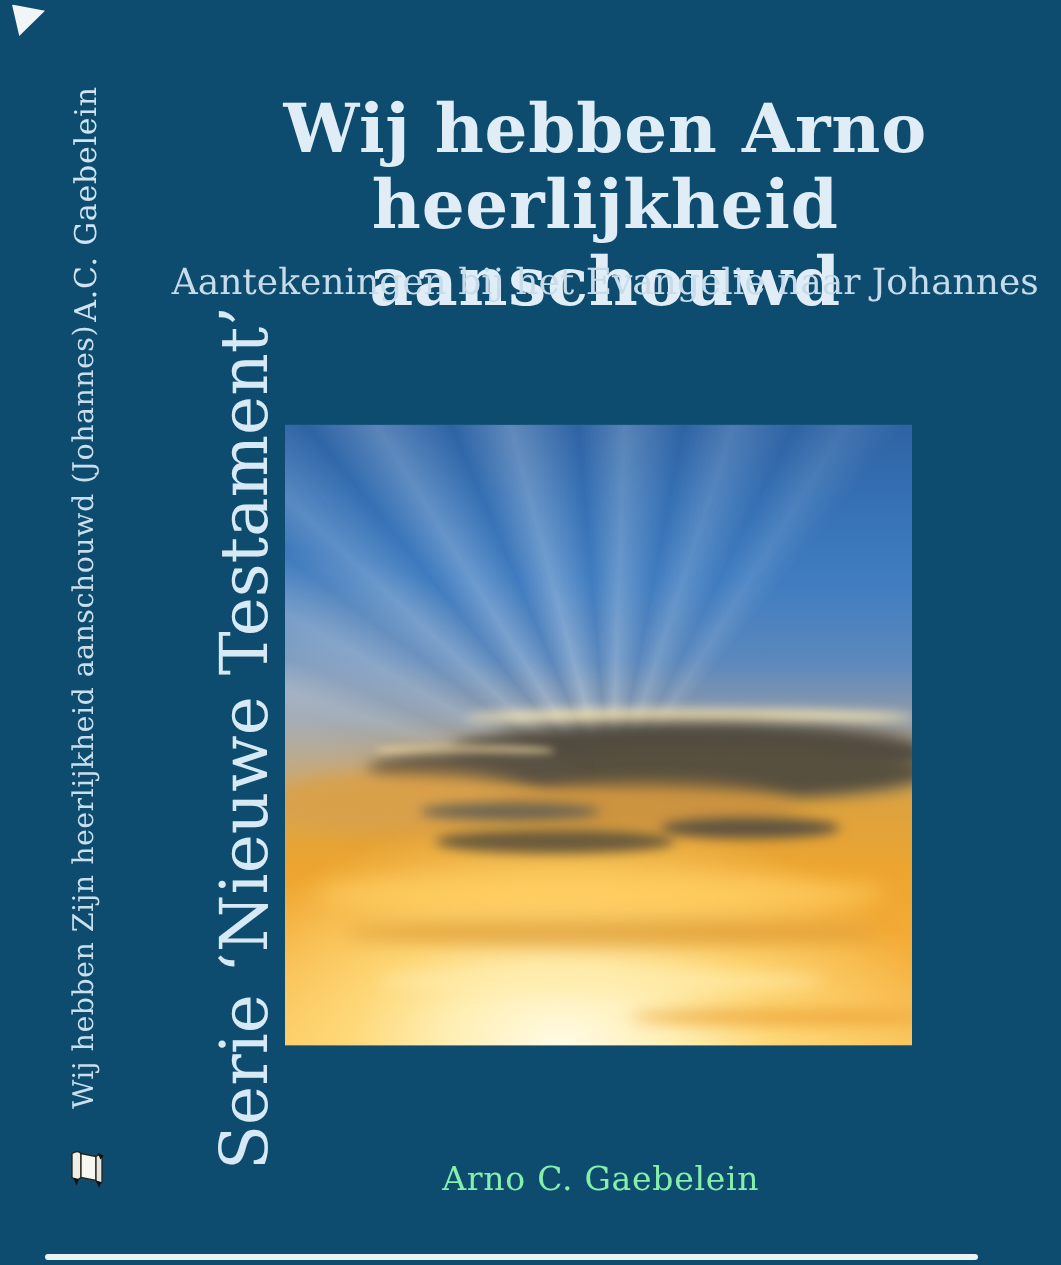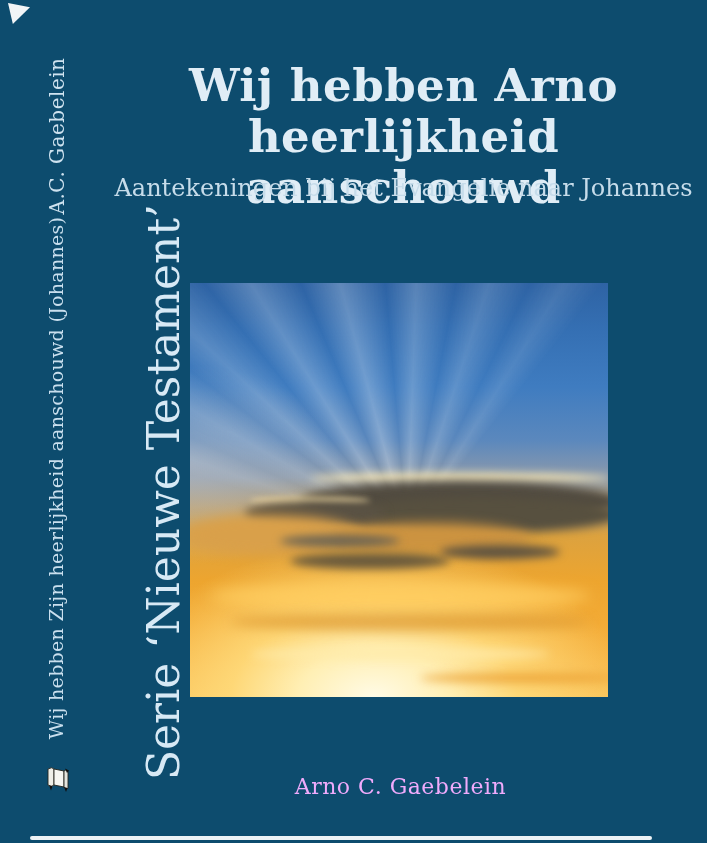--- a/index.html
+++ b/index.html
@@ -20,21 +20,21 @@
   .title{
     position:absolute;left:100px;right:0;top:60px;text-align:center;
     color:#E0EDF6;font-weight:bold;font-size:45px;line-height:51px;letter-spacing:.5px;
   }
   .subtitle{
     position:absolute;left:100px;right:0;top:174px;text-align:center;
     color:#C6DCEA;font-size:24px;
   }
   .author{
     position:absolute;left:94px;right:0;top:774px;text-align:center;
-    color:#f0abfc;font-size:22px;letter-spacing:.5px;
+    color:#86efac;font-size:22px;letter-spacing:.5px;
   }
   
   .photo{
     position:absolute;left:190px;top:283px;width:418px;height:414px;overflow:hidden;
   }
   .sky{
     position:absolute;inset:0;
     background:
       radial-gradient(90% 55% at 44% 100%, #FFFBE6 0%, #FFEFB4 20%, rgba(255,220,125,.85) 38%, rgba(250,185,60,0) 68%),
       radial-gradient(60% 40% at 0% 44%, rgba(195,198,202,.5) 0%, rgba(195,198,202,0) 60%),

